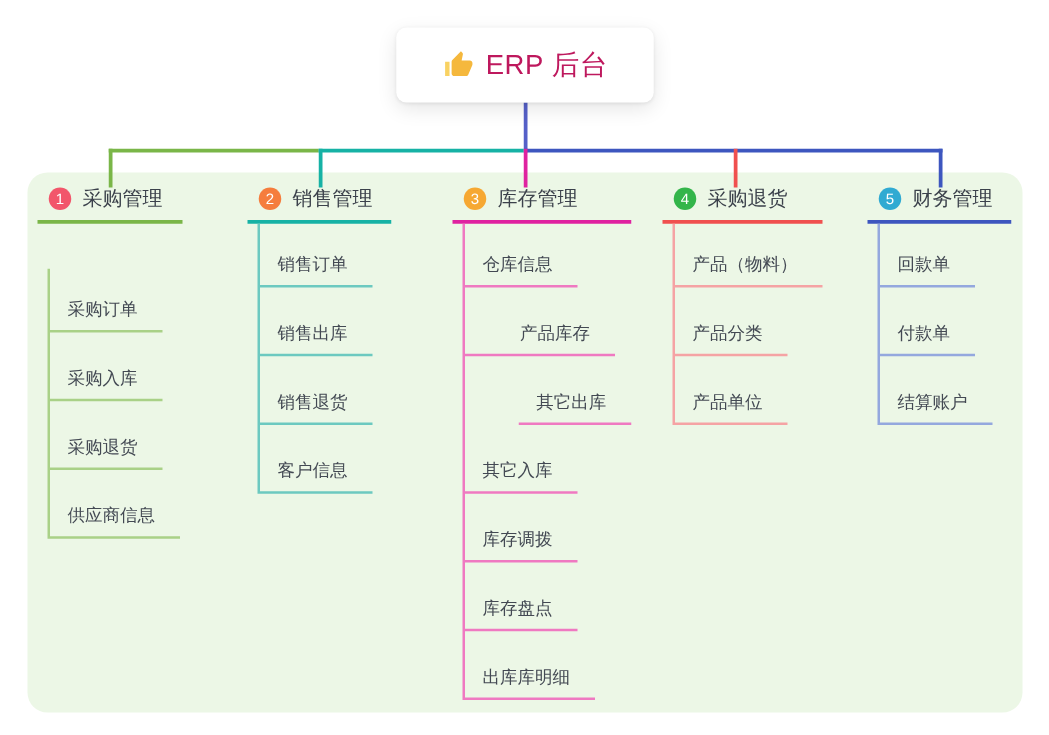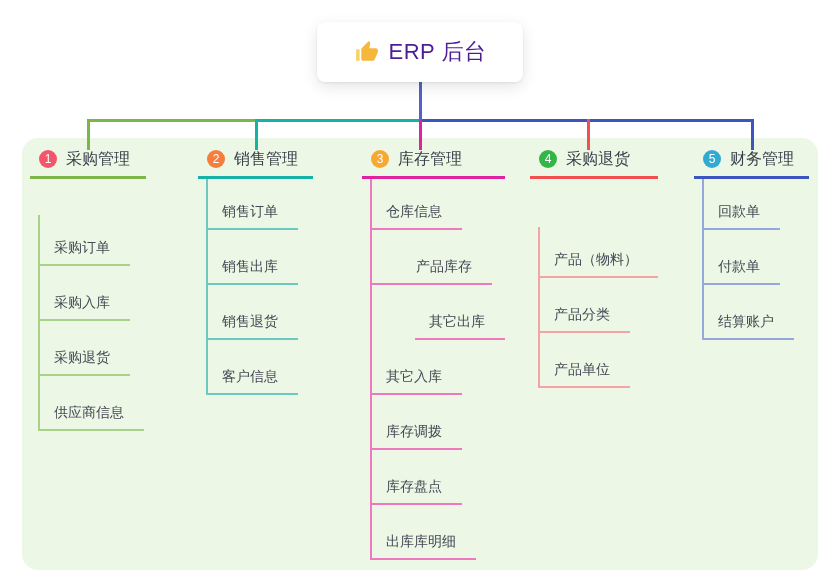--- a/index.html
+++ b/index.html
@@ -5,21 +5,21 @@
   html,body{margin:0;padding:0;background:#ffffff;}
   body{width:839px;height:588px;font-family:"Liberation Sans","DejaVu Sans",sans-serif;}
   .stage{position:relative;width:839px;height:588px;overflow:hidden;}
 
   .panel{position:absolute;left:22px;top:138px;width:796px;height:432px;
          border-radius:16px;z-index:1;}
 
   .root-card{position:absolute;left:317px;top:22px;width:206px;height:60px;background:#ffffff;
              border-radius:8px;box-shadow:0 1px 3px rgba(0,0,0,.07),0 5px 16px rgba(0,0,0,.10);
              display:flex;align-items:center;justify-content:center;gap:10px;z-index:4;}
-  .root-label{font-size:22px;color:#4c1d95;letter-spacing:.5px;}
+  .root-label{font-size:22px;color:#be185d;letter-spacing:.5px;}
 
   .conn{position:absolute;z-index:2;}
   .conn-h{height:3px;}
   .conn-v{width:3px;}
 
   .branch{position:absolute;top:149px;z-index:3;}
   .branch-header{display:flex;align-items:center;gap:9px;height:20px;
                  padding:0 6px 7px 9px;border-bottom:3px solid;}
   .badge{width:18px;height:18px;border-radius:50%;color:#fff;font-size:12px;line-height:18px;
          text-align:center;flex:none;}
@@ -128,21 +128,21 @@
             <span>出库库明细</span>
           </div>
         </div>
       </div>
       <div class="branch" style="left: 530px;">
         <div class="branch-header" style="border-bottom-color: rgb(240, 80, 79); min-width: 100px;">
           <span class="badge" style="background: rgb(51, 181, 74);">4</span>
           <span class="branch-label">采购退货</span>
         </div>
         <div class="children" style="border-left-color: rgb(245, 163, 164);">
-          <div class="child" style="border-bottom-color: rgb(245, 163, 164); margin-top: 48px;">
+          <div class="child" style="border-bottom-color: rgb(245, 163, 164);">
             <span>产品（物料）</span>
           </div>
           <div class="child" style="border-bottom-color: rgb(245, 163, 164);">
             <span>产品分类</span>
           </div>
           <div class="child" style="border-bottom-color: rgb(245, 163, 164);">
             <span>产品单位</span>
           </div>
         </div>
       </div>

